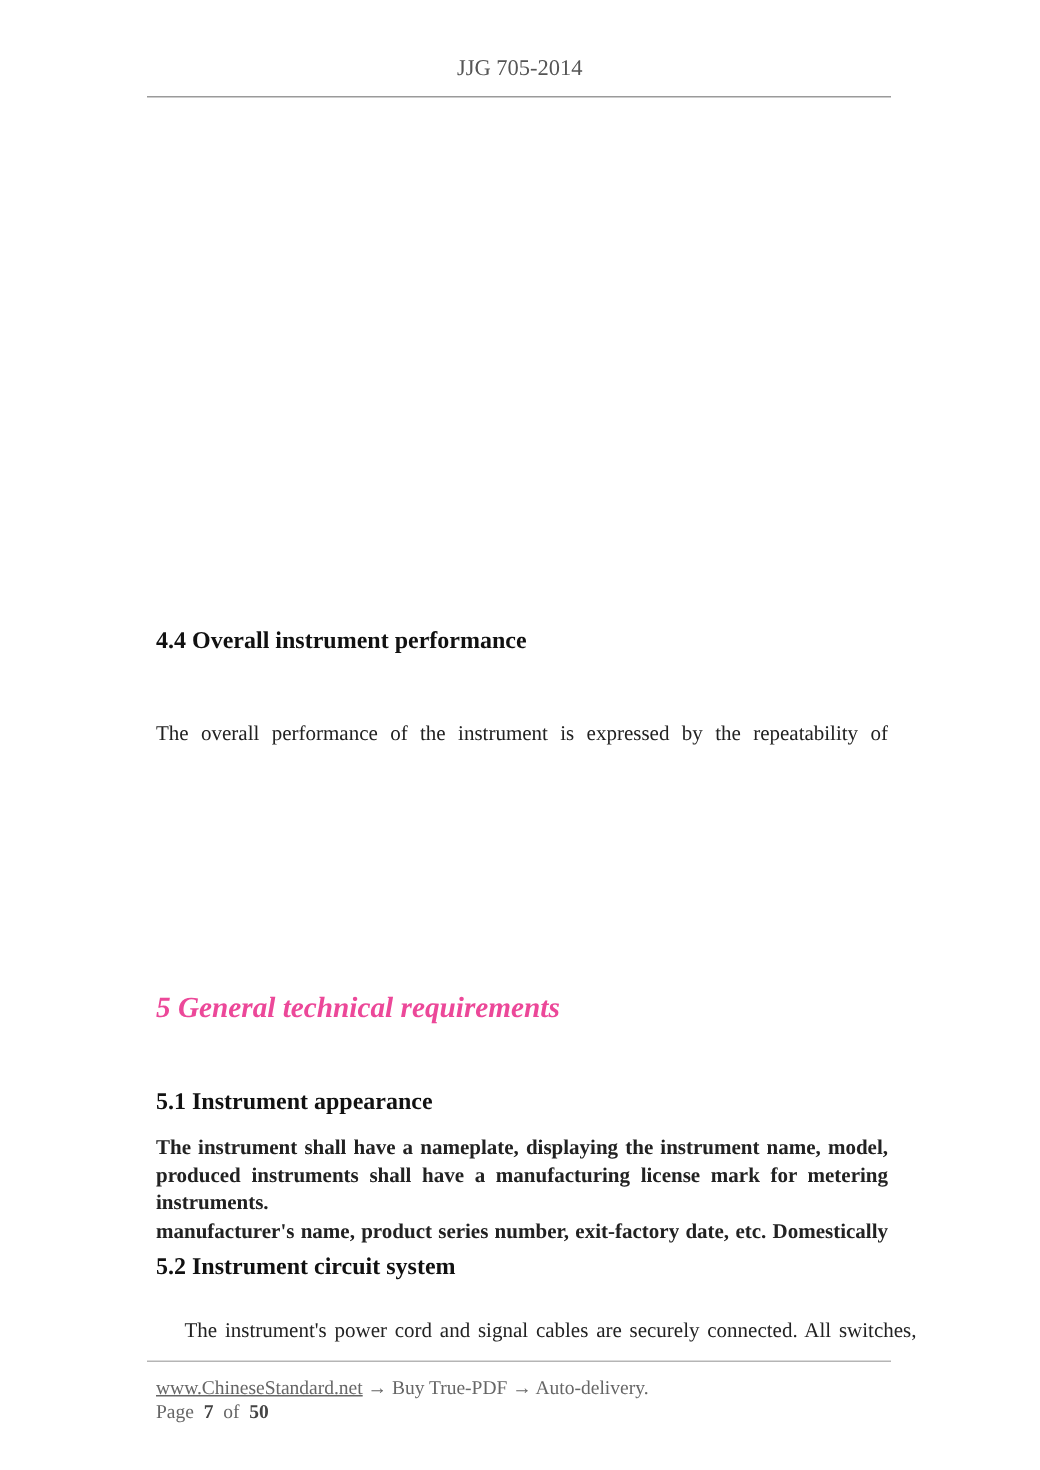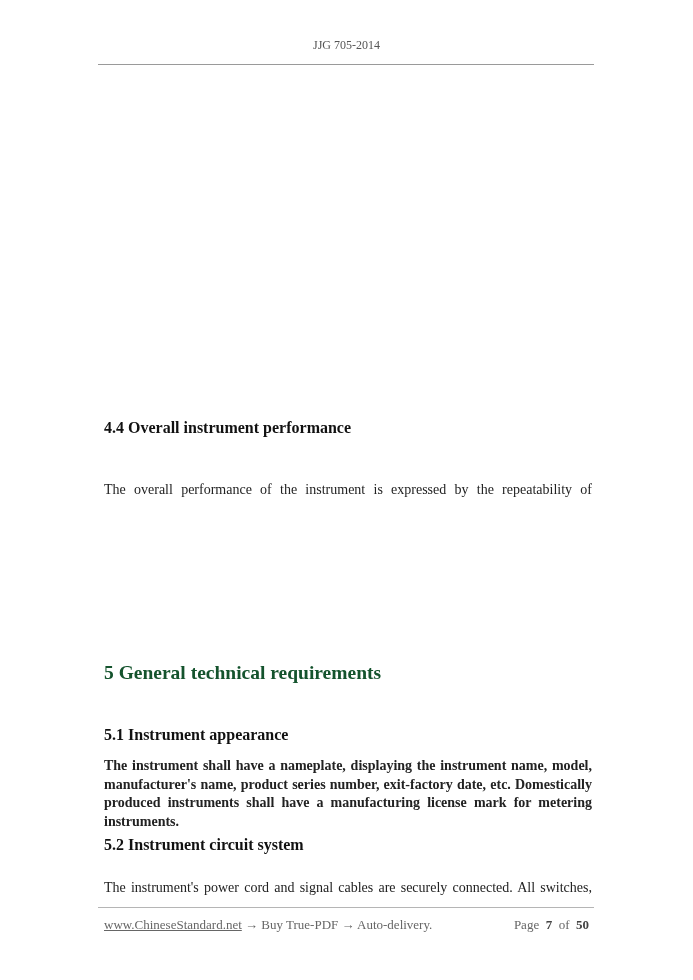--- a/index.html
+++ b/index.html
@@ -1,29 +1,29 @@
 <!DOCTYPE html>
 <html><head>
   <meta charset="utf-8">
   <style>
     html, body { margin:0; padding:0; background:#ffffff; }
     body { width:693px; height:980px; position:relative; overflow:hidden;
            font-family:"Liberation Serif", "DejaVu Serif", serif; color:#111; }
     .header-title { position:absolute; top:38px; left:0; width:693px; text-align:center;
-                    font-size:12px; color:#555; }
+                    font-size:15px; color:#555; }
     .header-rule { position:absolute; top:64px; left:98px; width:496px; height:1px; background:#9a9a9a; }
     .h3 { position:absolute; left:104px; font-weight:bold; font-size:16px; color:#111; margin:0;text-align:center; }
-    .h2 { position:absolute; left:104px; font-weight:bold; font-size:19.5px; color:#14532d; margin:0; }
+    .h2 { position:absolute; left:104px; font-weight:bold; font-size:19.5px; color:#ec4899; margin:0;font-style:italic; }
     .para { position:absolute; left:104px; width:488px; font-size:14px; line-height:18.5px;
             text-align:justify; color:#222; margin:0; }
     .para span.line { display:block; text-align:justify; text-align-last:justify; }
     .para span.line.last { text-align-last:left; }
     .footer-rule { position:absolute; top:907px; left:98px; width:496px; height:1px; background:#b5b5b5; }
     .footer { position:absolute; top:917px; left:104px; width:485px; font-size:13px; color:#666;
-              display:flex; justify-content:space-between; }
+              display:flex; justify-content:flex-start;flex-direction:column; }
     .footer a { color:#666; text-decoration:underline; }
     .footer .pg b { color:#444; }
   </style>
 </head>
 <body>
 
 <div>
   <div class="header-title">JJG 705-2014</div>
   <div class="header-rule"></div>
 </div>
@@ -31,26 +31,26 @@
 <h3 class="h3" style="top:419px;">4.4 Overall instrument performance</h3>
 <p class="para" style="top:461px;margin-top:20px;">
   <span class="line">The overall performance of the instrument is expressed by the repeatability of</span>
 </p>
 
 <h2 class="h2" style="top:662px;">5 General technical requirements</h2>
 
 <h3 class="h3" style="top:726px;">5.1 Instrument appearance</h3>
 <p class="para" style="top:757px;font-weight:bold;">
   <span class="line">The instrument shall have a nameplate, displaying the instrument name, model,</span>
+  <span class="line last">produced instruments shall have a manufacturing license mark for metering instruments.</span>
   <span class="line">manufacturer's name, product series number, exit-factory date, etc. Domestically</span>
-  <span class="line last">produced instruments shall have a manufacturing license mark for metering instruments.</span>
 </p>
 
 <h3 class="h3" style="top:836px;font-family:Liberation Serif, serif;">5.2 Instrument circuit system</h3>
-<p class="para" style="top:879px;">
+<p class="para" style="top:879px;margin-left:19px;">
   <span class="line">The instrument's power cord and signal cables are securely connected. All switches,</span>
 </p>
 
 <div class="footer-rule"></div>
 <div class="footer">
   <span>
     <a>www.ChineseStandard.net</a><span> → Buy True-PDF → Auto-delivery.</span>
   </span>
   <span class="pg">
     <span>Page</span>&nbsp;

